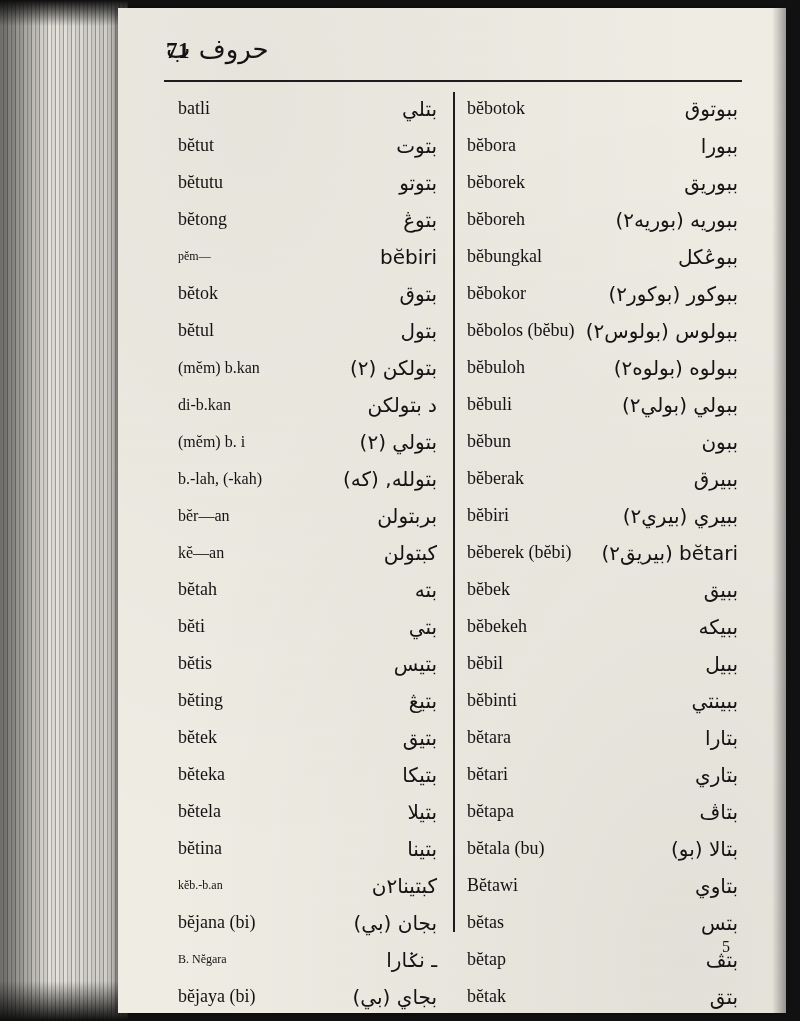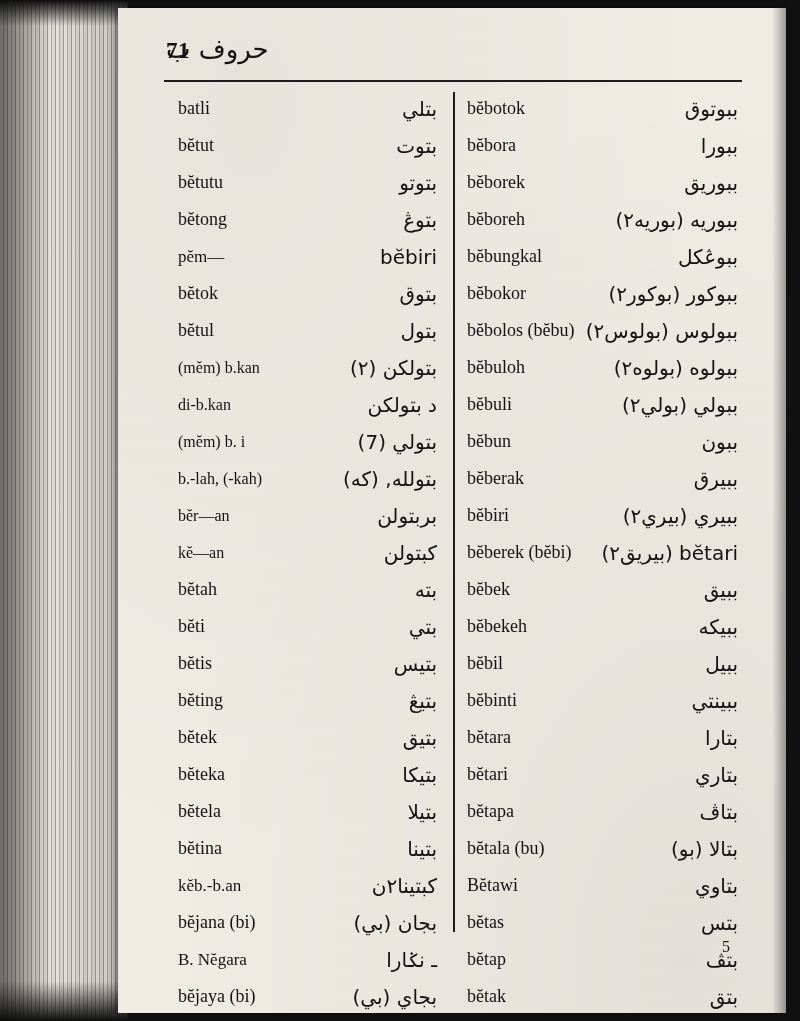--- a/index.html
+++ b/index.html
@@ -150,21 +150,21 @@
     height: 37px;
     display: flex;
     align-items: center;
   }
   .roman {
     font-size: 18px;
     color: #131313;
     white-space: nowrap;
     font-family: "Liberation Serif", serif;
   }
-  .roman.indent1 { padding-left: 24px; font-size: 17px; }
+  .roman.indent1 { padding-left: 24px; font-size: 12px; }
   .roman.indent2 { padding-left: 18px; font-size: 16px; }
   .arabic {
     position: absolute;
     right: 16px;
     top: 50%;
     transform: translateY(-50%);
     font-size: 20px;
     color: #131313;
     direction: rtl;
     white-space: nowrap;
@@ -246,21 +246,21 @@
           <div class="row">
             <span class="roman indent2">(mĕm) b.kan</span>
             <span class="arabic">بتولكن (٢)</span>
           </div>
           <div class="row">
             <span class="roman indent2">di-b.kan</span>
             <span class="arabic">د بتولكن</span>
           </div>
           <div class="row">
             <span class="roman indent2">(mĕm) b. i</span>
-            <span class="arabic">بتولي (7)</span>
+            <span class="arabic">بتولي (٢)</span>
           </div>
           <div class="row">
             <span class="roman indent2">b.-lah, (-kah)</span>
             <span class="arabic">بتوللە, (كە)</span>
           </div>
           <div class="row">
             <span class="roman indent2">bĕr—an</span>
             <span class="arabic">بربتولن</span>
           </div>
           <div class="row">

